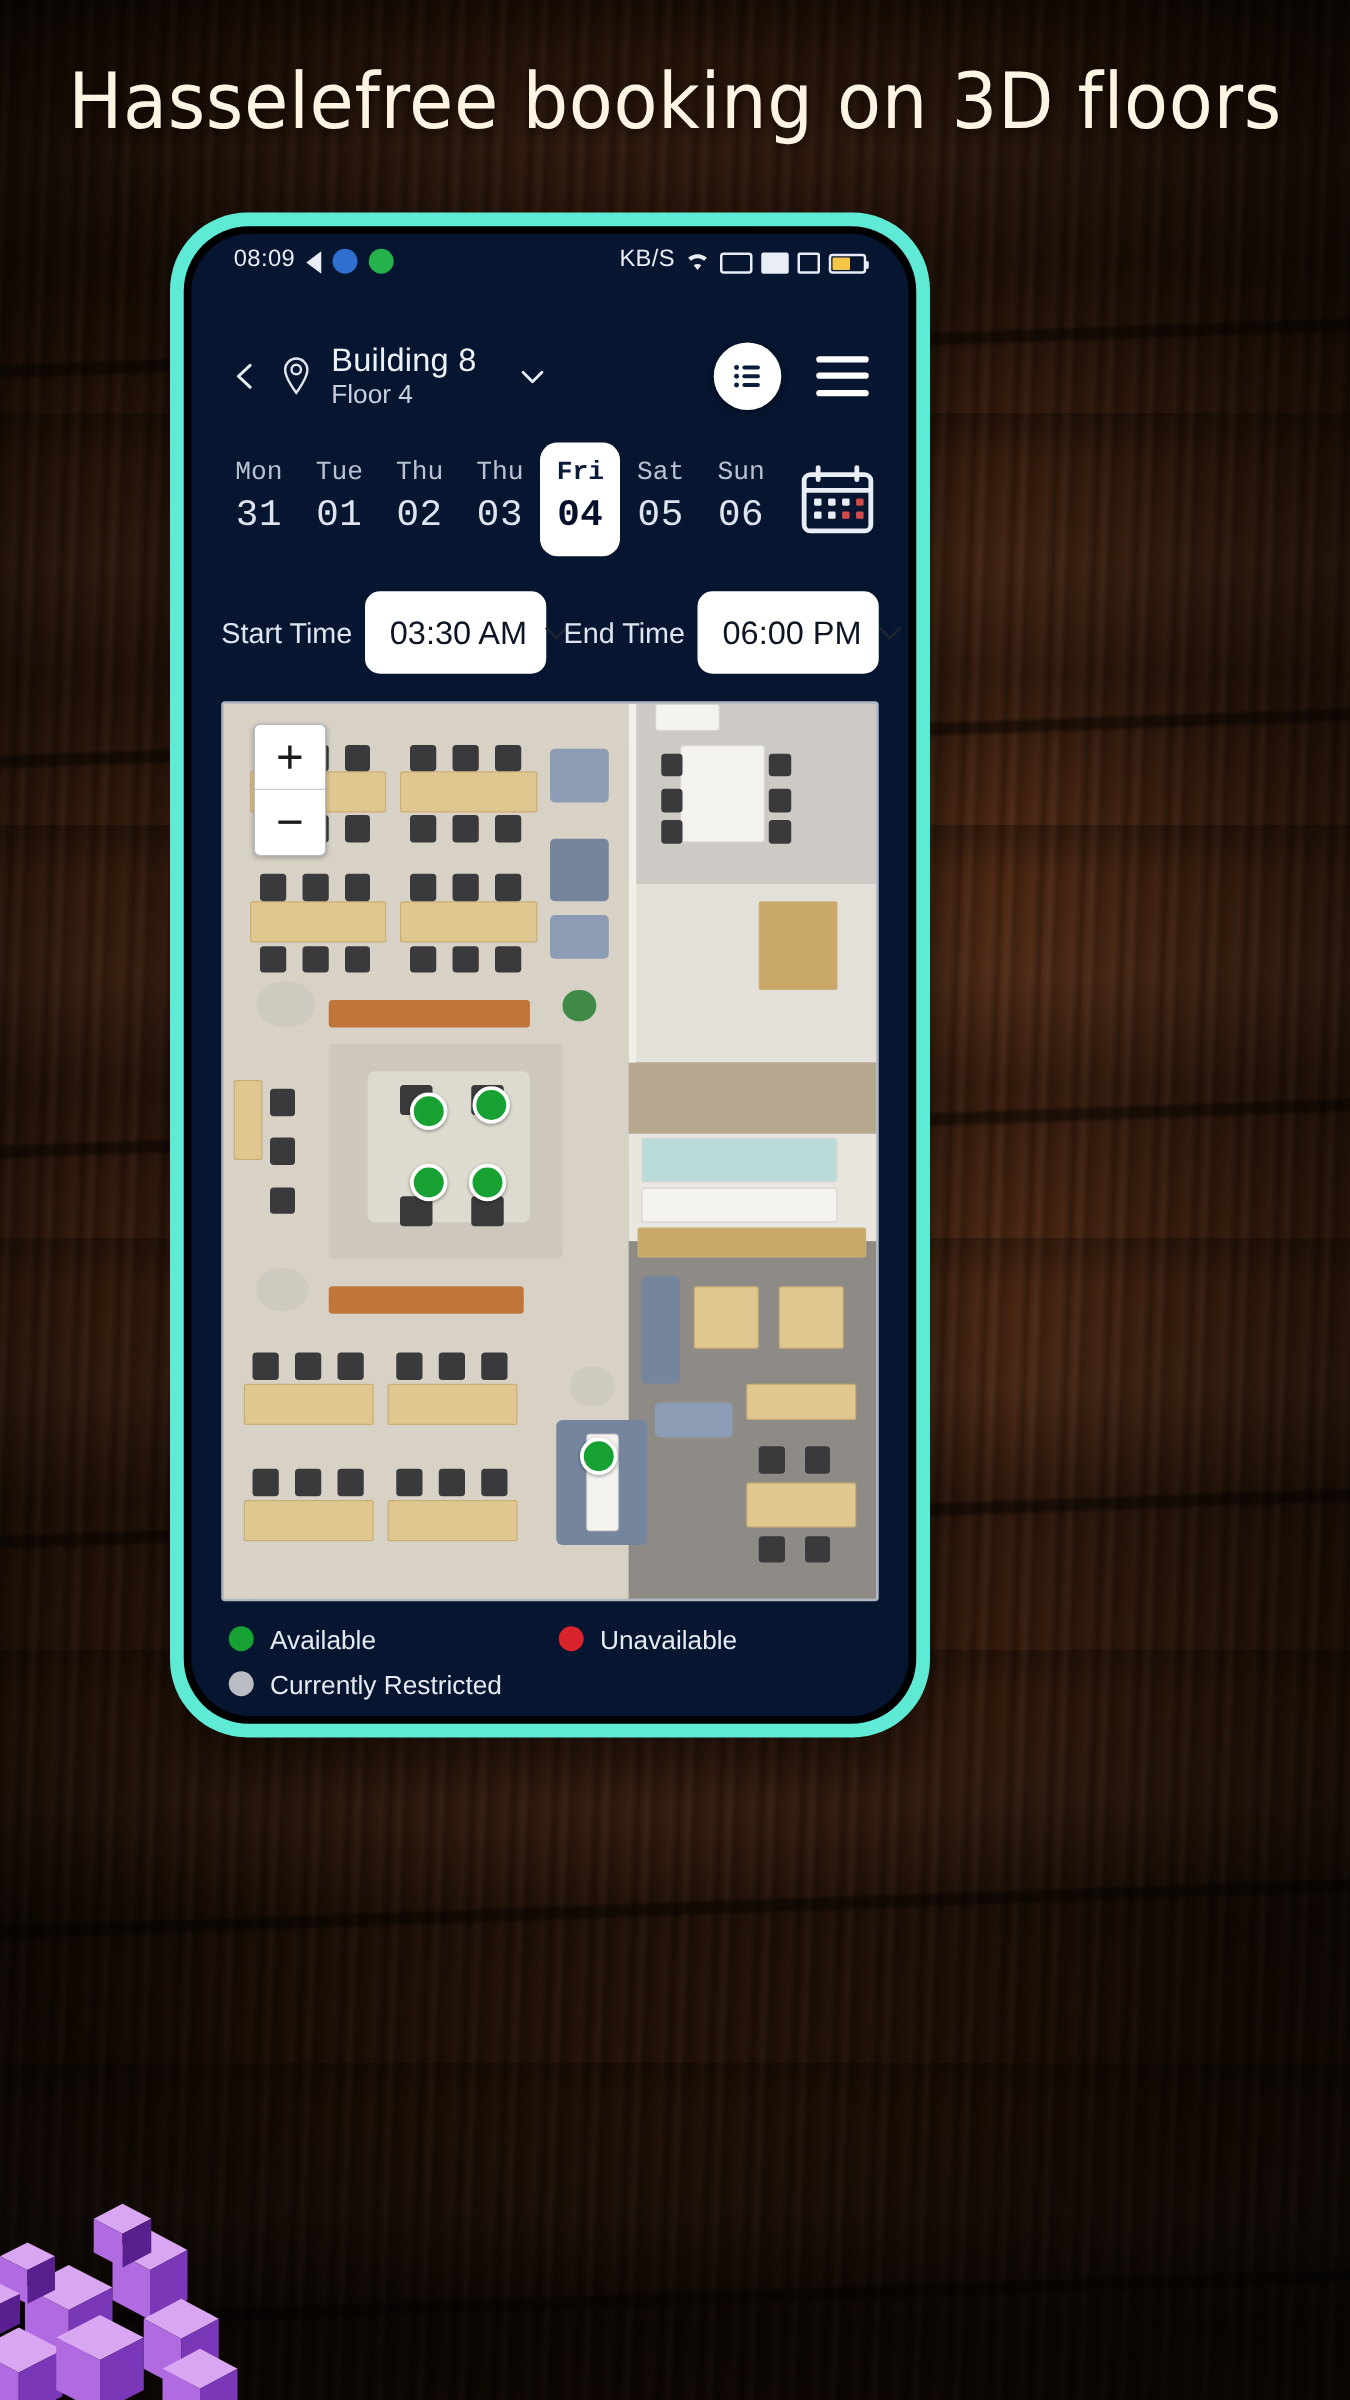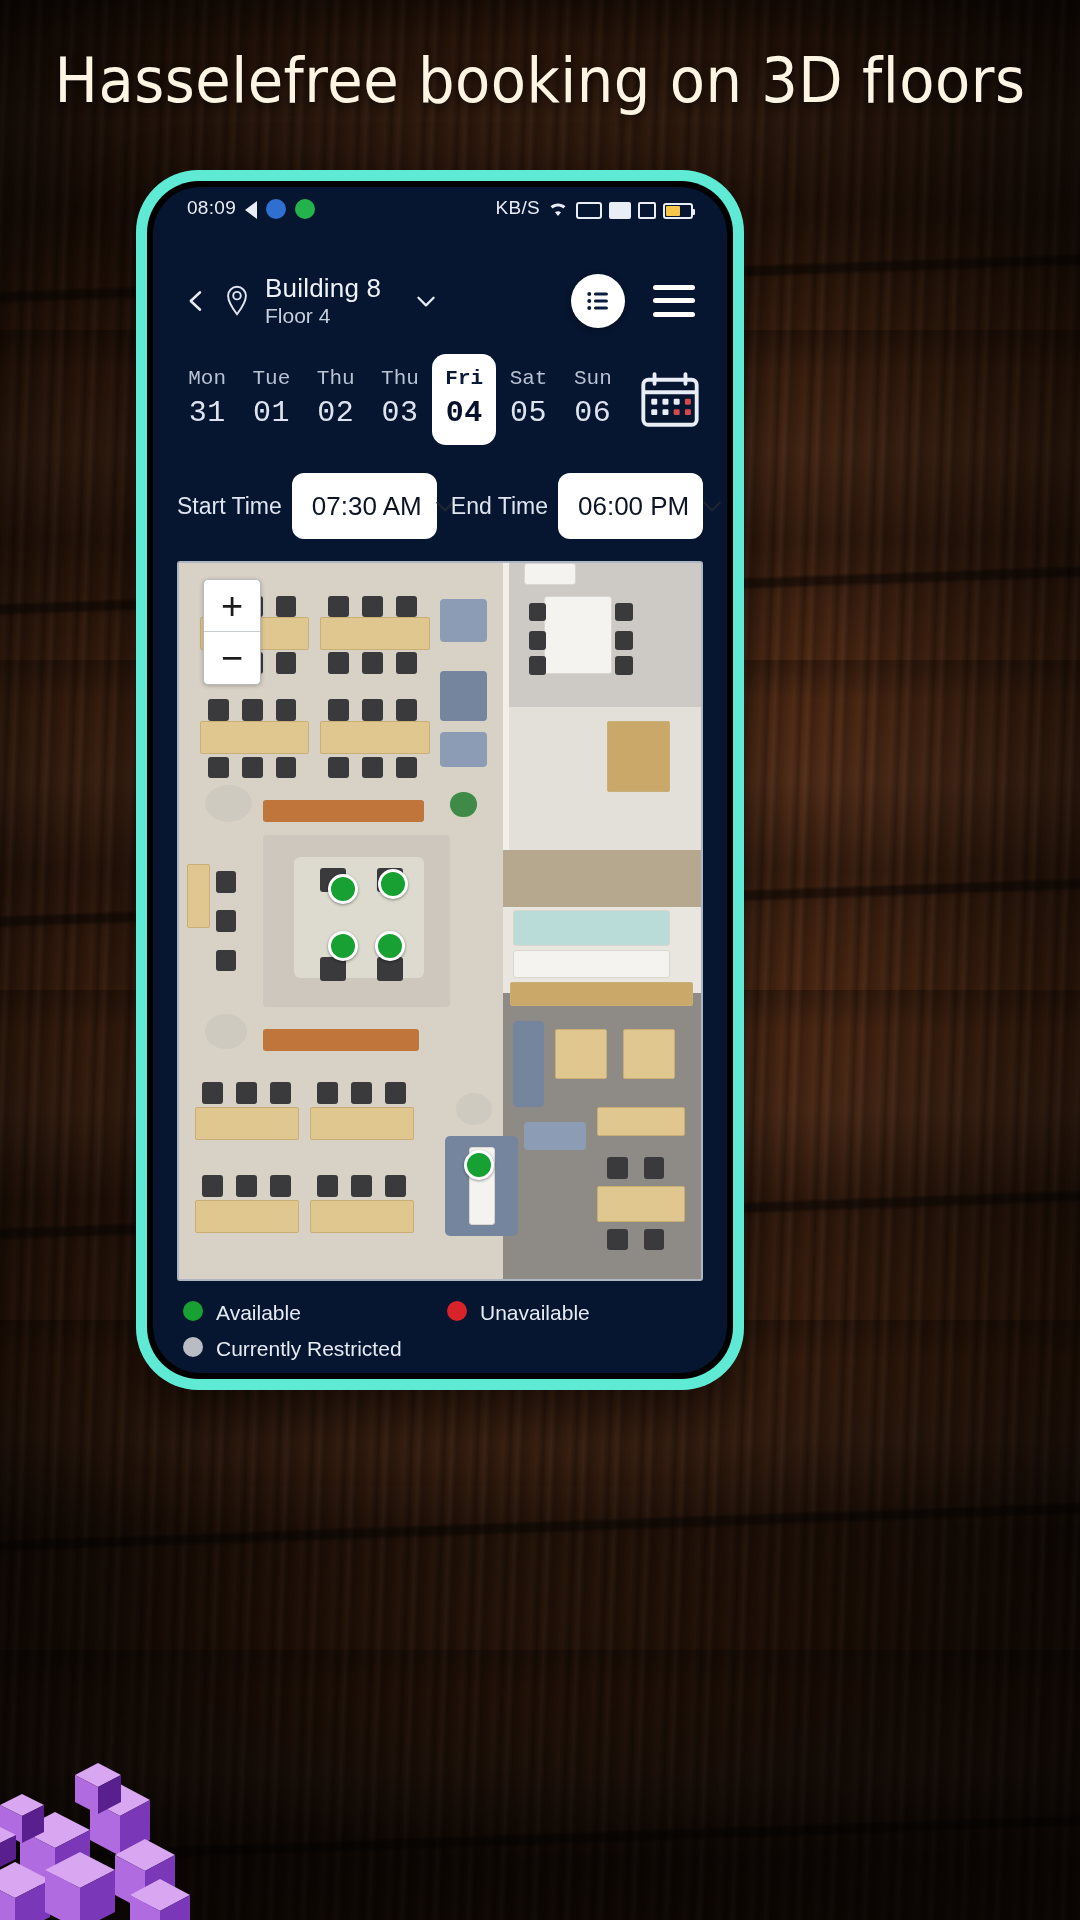--- a/index.html
+++ b/index.html
@@ -442,21 +442,21 @@
             <rect x="17.9" y="19.8" width="3.1" height="3" rx=".6"></rect>
             <rect x="23.7" y="19.8" width="3.1" height="3" rx=".6"></rect>
           </g>
         </svg>
       </div>
     </div>
 
     <div class="time-row">
       <span class="time-label">Start Time</span>
       <div class="time-select">
-        <span class="time-val">07:30 AM</span>
+        <span class="time-val">03:30 AM</span>
         <span class="sel-chev">
           <svg viewBox="0 0 24 24" width="26" height="26">
             <path d="M5 9 L12 16 L19 9" fill="none" stroke="#1d2433" stroke-width="2.1" stroke-linecap="round" stroke-linejoin="round"></path>
           </svg>
         </span>
       </div>
       <span class="time-label">End Time</span>
       <div class="time-select">
         <span class="time-val">06:00 PM</span>
         <span class="sel-chev">

